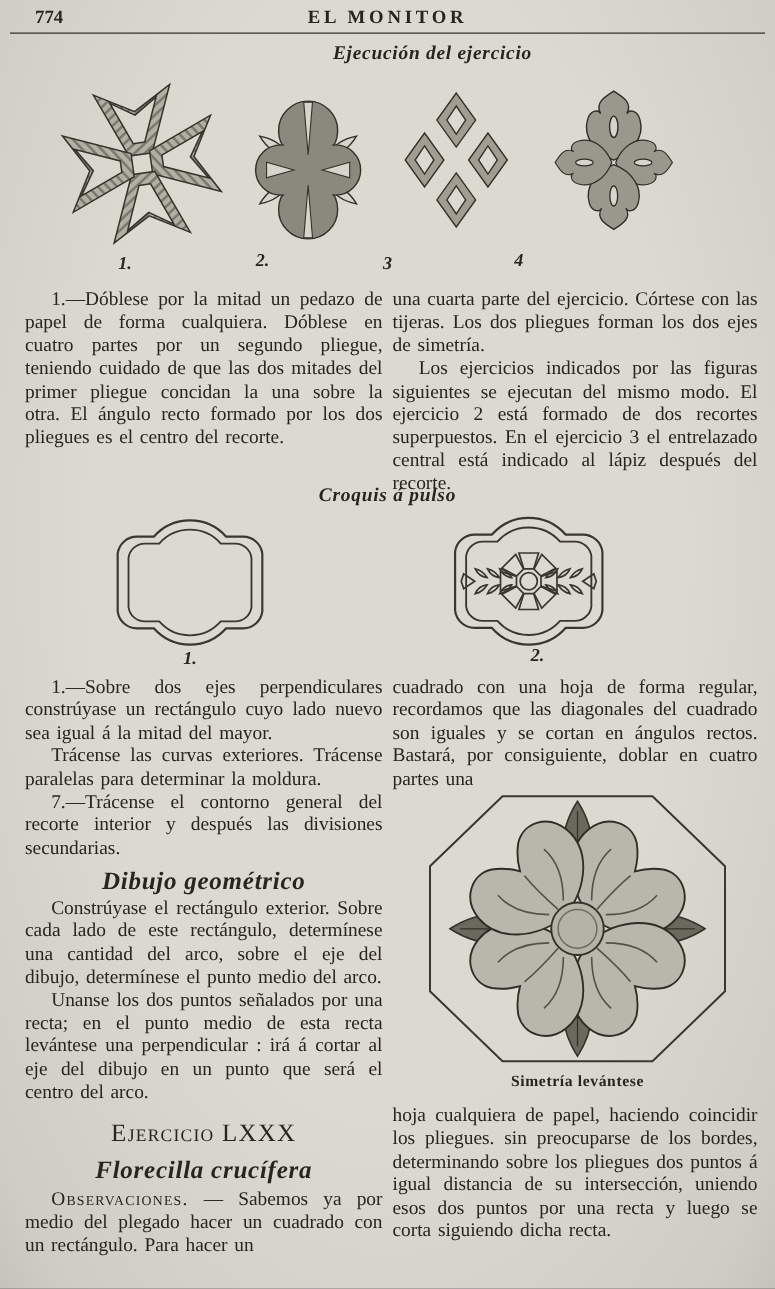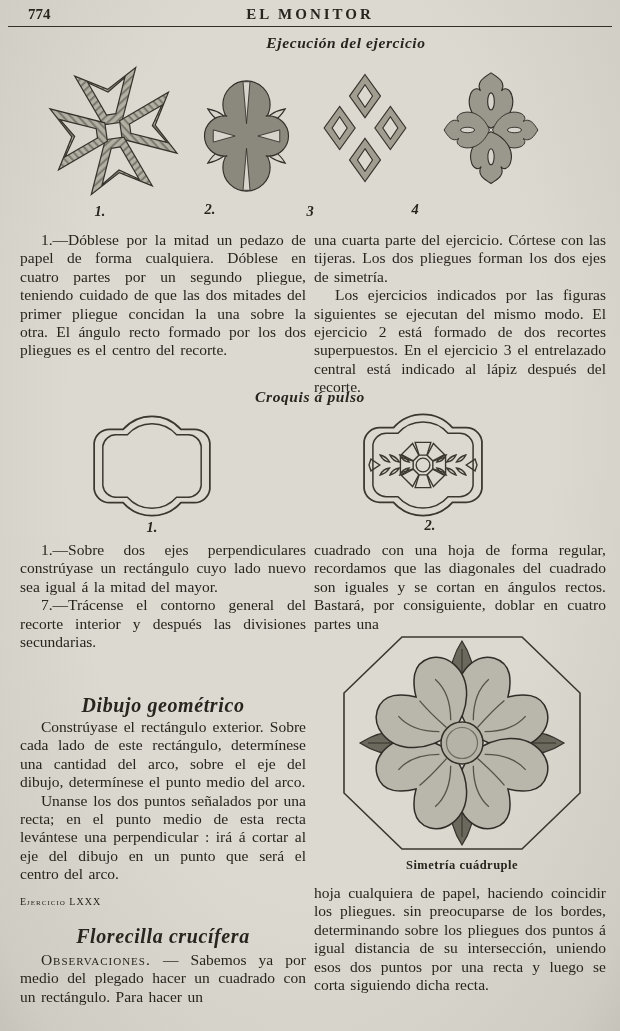--- a/index.html
+++ b/index.html
@@ -13,21 +13,21 @@
   p{margin:0;}
   .col p{text-align:justify;font-size:15.5px;line-height:18.4px;word-spacing:1.5px;}
   .col p + p{margin-top:0;}
   .ind{text-indent:1.35em;}
   .masthead{width:100%;text-align:center;font-weight:bold;font-size:15px;letter-spacing:3px;}
   .pagenum{font-weight:bold;font-size:15px;}
   .rule{left:8px;right:8px;top:26px;border-top:1.6px solid #33302a;height:0;}
   .ital-head{font-style:italic;font-weight:bold;font-size:15.5px;text-align:center;letter-spacing:.6px;width:100%;}
   .col-head{font-style:italic;font-weight:bold;font-size:20px;text-align:center;letter-spacing:.6px;}
   .sc{font-variant:small-caps;letter-spacing:1px;}
-  .ej-head{font-size:10px;letter-spacing:1px;}
+  .ej-head{text-align:center;font-size:20px;letter-spacing:1px;}
   .fig-label{font-style:italic;font-size:14.5px;font-weight:600;text-align:center;}
   .caption{font-weight:bold;font-size:12.5px;text-align:center;letter-spacing:.5px;}
   svg{display:block;}
 </style>
 </head>
 <body>
 
 <div class="page">
 
   <div class="abs pagenum" style="left:28px;top:6px;">774</div>
@@ -167,20 +167,21 @@
         <use href="#branch" transform="scale(-1,1)"></use>
       </g>
     </svg>
   </div>
 
   <div class="abs fig-label" style="left:112px;top:519px;width:80px;">1.</div>
   <div class="abs fig-label" style="left:390px;top:517px;width:80px;">2.</div>
 
   <div class="abs col" style="left:20px;top:541px;width:286px;">
     <p class="ind">1.—Sobre dos ejes perpendiculares constrúyase un rectángulo cuyo lado nuevo sea igual á la mitad del mayor.</p>
+    <p class="ind">Trácense las curvas exteriores. Trácense paralelas para determinar la moldura.</p>
     <p class="ind">7.—Trácense el contorno general del recorte interior y después las divisiones secundarias.</p>
   </div>
   <div class="abs col" style="left:314px;top:541px;width:292px;">
     <p>cuadrado con una hoja de forma regular, recordamos que las diagonales del cuadrado son iguales y se cortan en ángulos rectos. Bastará, por consiguiente, doblar en cuatro partes una</p>
   </div>
 
   <div class="abs col-head" style="left:20px;top:694px;width:286px;">Dibujo geométrico</div>
   <div class="abs col" style="left:20px;top:718px;width:286px;">
     <p class="ind">Constrúyase el rectángulo exterior. Sobre cada lado de este rectángulo, determínese una cantidad del arco, sobre el eje del dibujo, determínese el punto medio del arco.</p>
     <p class="ind">Unanse los dos puntos señalados por una recta; en el punto medio de esta recta levántese una perpendicular : irá á cortar al eje del dibujo en un punto que será el centro del arco.</p>
@@ -219,19 +220,19 @@
           </g>
         </g>
         <use href="#petal" transform="rotate(90)"></use>
         <use href="#petal" transform="rotate(180)"></use>
         <use href="#petal" transform="rotate(270)"></use>
       </g>
       <circle cx="0" cy="0" r="21" fill="#b5b2a7" stroke="#33312a" stroke-width="1.5"></circle>
       <circle cx="0" cy="0" r="15.5" fill="none" stroke="#6f6c62" stroke-width="1.2"></circle>
     </svg>
   </div>
-  <div class="abs caption" style="left:338px;top:858px;width:248px;">Simetría cuádruple</div>
+  <div class="abs caption" style="left:338px;top:858px;width:248px;">Simetría levántese</div>
 
   <div class="abs col" style="left:314px;top:884px;width:292px;">
     <p>hoja cualquiera de papel, haciendo coincidir los pliegues. sin preocuparse de los bordes, determinando sobre los pliegues dos puntos á igual distancia de su intersección, uniendo esos dos puntos por una recta y luego se corta siguiendo dicha recta.</p>
   </div>
 
 </div>
 
 </body></html>

